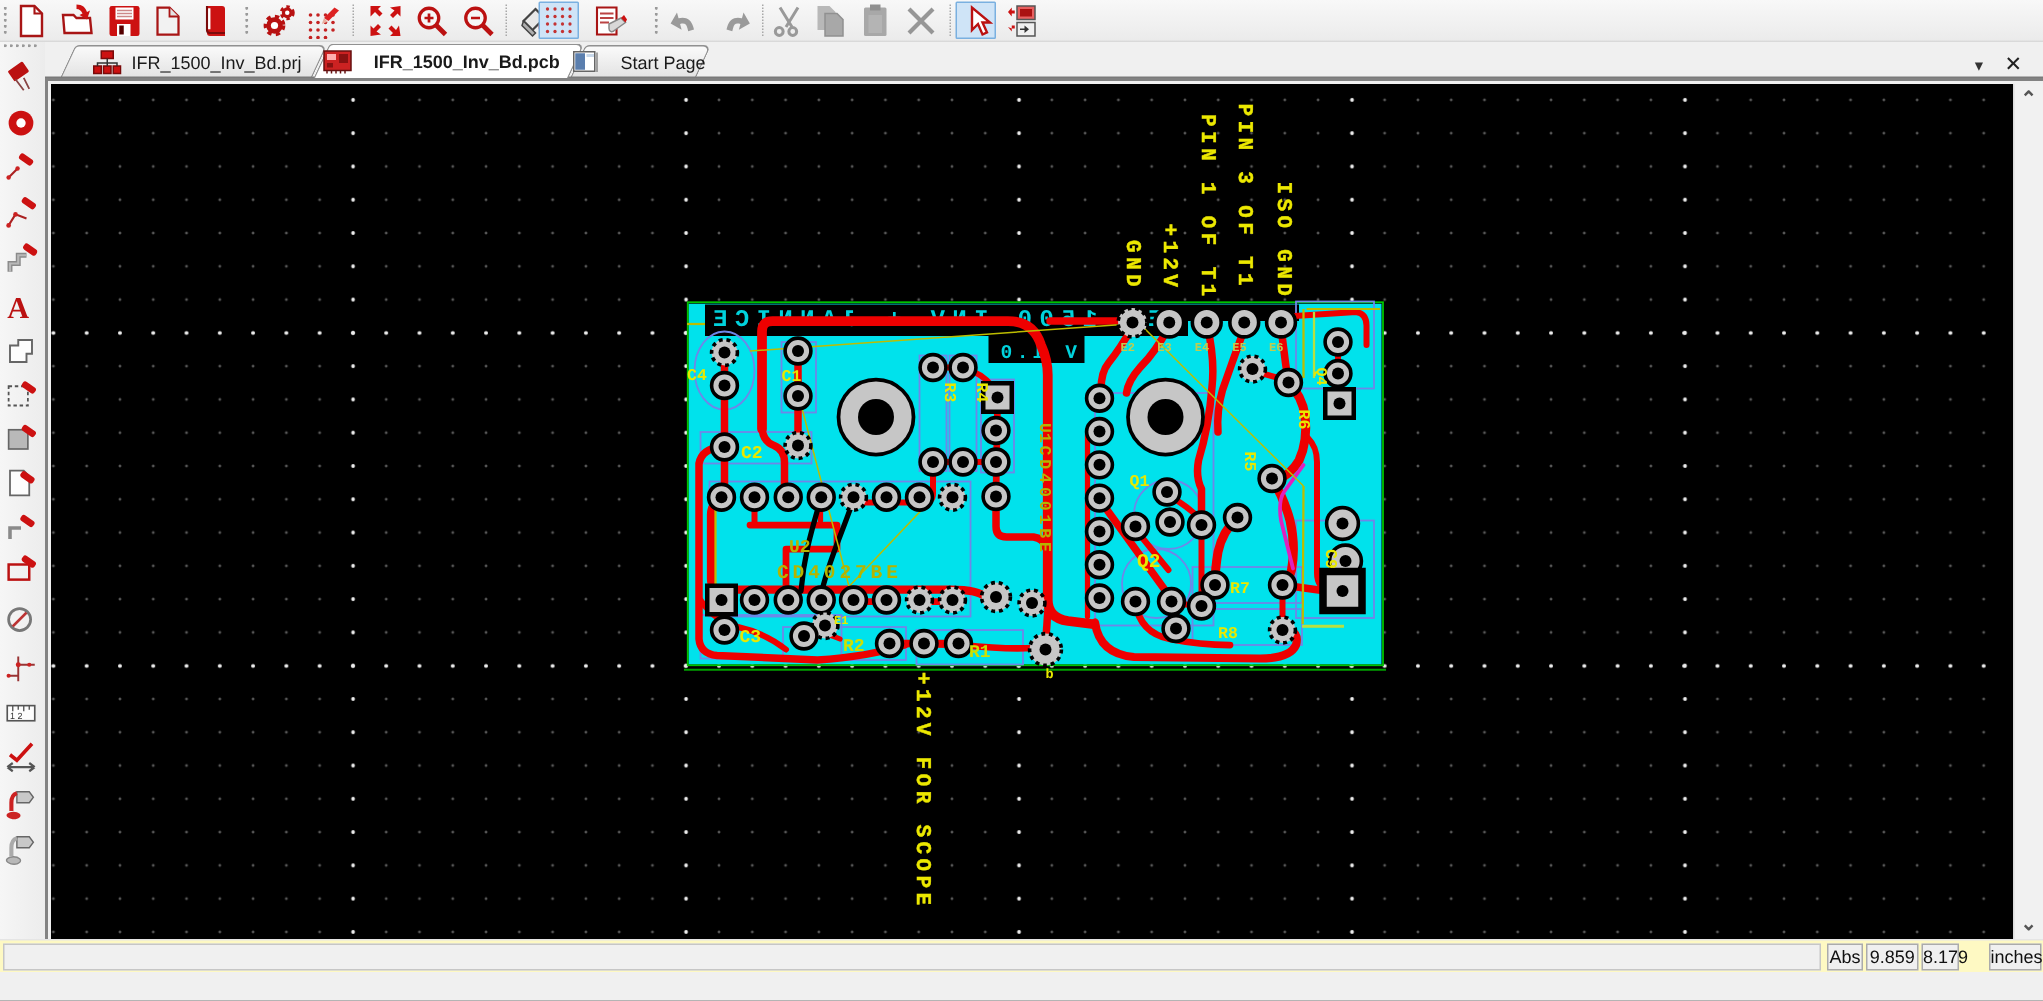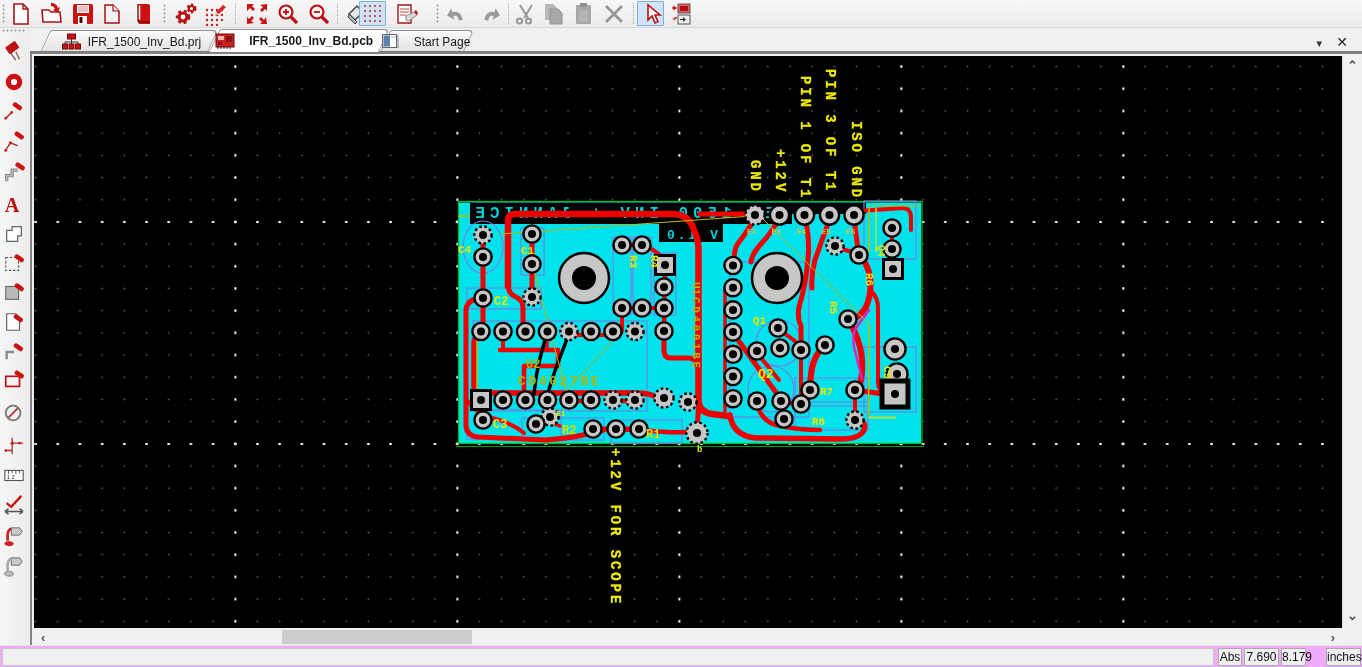--- a/index.html
+++ b/index.html
@@ -20,21 +20,21 @@
  background-image:
  radial-gradient(circle,#ececec 1px,rgba(236,236,236,0) 1.45px),
  radial-gradient(circle,#ececec 1px,rgba(236,236,236,0) 1.45px),
  radial-gradient(circle,#585858 0.75px,rgba(88,88,88,0) 1.15px);
  background-size:22.2px 222px,222px 22.2px,22.2px 22.2px;
  background-position:12.7px 55px,90.4px 21.7px,12.7px 21.7px}
 #vsb{position:absolute;right:0;top:2px;width:20px;height:572px;background:#f1f1f1;border-left:1px solid #dcdcdc}
 #hsb{position:absolute;left:2px;top:574px;width:1308px;height:19px;background:#f1f1f1}
 #hthumb{position:absolute;left:248px;top:2px;width:190px;height:14px;background:#cdcdcd}
 .chev{position:absolute;color:#555;font-size:13px;font-weight:bold;font-family:"Liberation Sans",sans-serif}
-#status{position:absolute;left:0;top:645px;width:1362px;height:22px;background:#f0abfc;border-top:1px solid #e5e5e5}
+#status{position:absolute;left:0;top:626px;width:1362px;height:22px;background:#fef9c3;border-top:1px solid #e5e5e5}
 .scell{position:absolute;top:2px;height:18px;border:1px solid #ababab;background:#f0f0f0;font-size:12px;color:#111;text-align:center;line-height:16px}
 </style>
 </head>
 <body>
 <div id="tb">
 <div class="hdl" style="left:2px"></div>
 <svg class="ticon" style="left:9px" viewBox="0 0 24 24">
       <path d="M5,2h9l5,5v15H5z" fill="#fff" stroke="#a81515" stroke-width="1.6"></path>
       <path d="M14,2v5h5" fill="none" stroke="#a81515" stroke-width="1.4"></path>
     </svg>
@@ -574,16 +574,16 @@
  </div>
  <div id="hsb">
    <div id="hthumb"></div>
    <div class="chev" style="left:7px;top:2px">‹</div>
    <div class="chev" style="right:7px;top:2px">›</div>
  </div>
 </div>
 <div id="status">
  <div class="scell" style="left:2px;width:1212px;border-color:#c6c6c6"></div>
  <div class="scell" style="left:1218px;width:24px">Abs</div>
- <div class="scell" style="left:1244px;width:35px">7.690</div>
+ <div class="scell" style="left:1244px;width:35px">9.859</div>
  <div class="scell" style="left:1281px;width:25px">8.179</div>
  <div class="scell" style="left:1326px;width:35px">inches</div>
 </div>
 
 </body></html>

